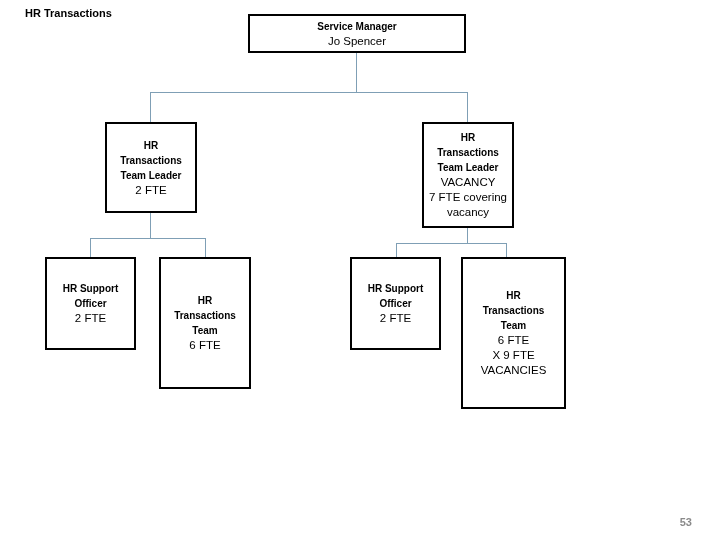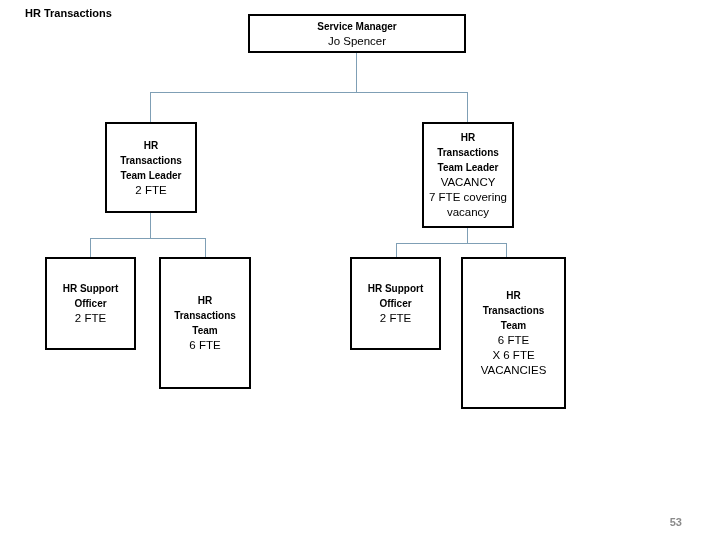--- a/index.html
+++ b/index.html
@@ -54,21 +54,21 @@
   }
   .connector {
     position: absolute;
     background: #7f9fb5;
     z-index: 1;
   }
   .v-line { width: 1px; }
   .h-line { height: 1px; }
   .page-number {
     position: absolute;
-    right: 38px;
+    right: 28px;
     bottom: 12px;
     font-size: 11px;
     color: #8a8a8a;
     font-weight: bold;
   }
   .node-inner {
     display: flex;
     flex-direction: column;
     align-items: center;
     justify-content: center;
@@ -153,20 +153,20 @@
       <div class="sub-line">2 FTE</div>
     </div>
   </div>
 
   <div class="node" style="left:461px; top:257px; width:105px; height:152px;">
     <div class="node-inner">
       <div class="title-line">HR</div>
       <div class="title-line">Transactions</div>
       <div class="title-line">Team</div>
       <div class="sub-line">6 FTE</div>
-      <div class="sub-line">X 6 FTE</div>
+      <div class="sub-line">X 9 FTE</div>
       <div class="sub-line">VACANCIES</div>
     </div>
   </div>
 
   <div class="page-number">53</div>
 
 </div>
 
 </body></html>

